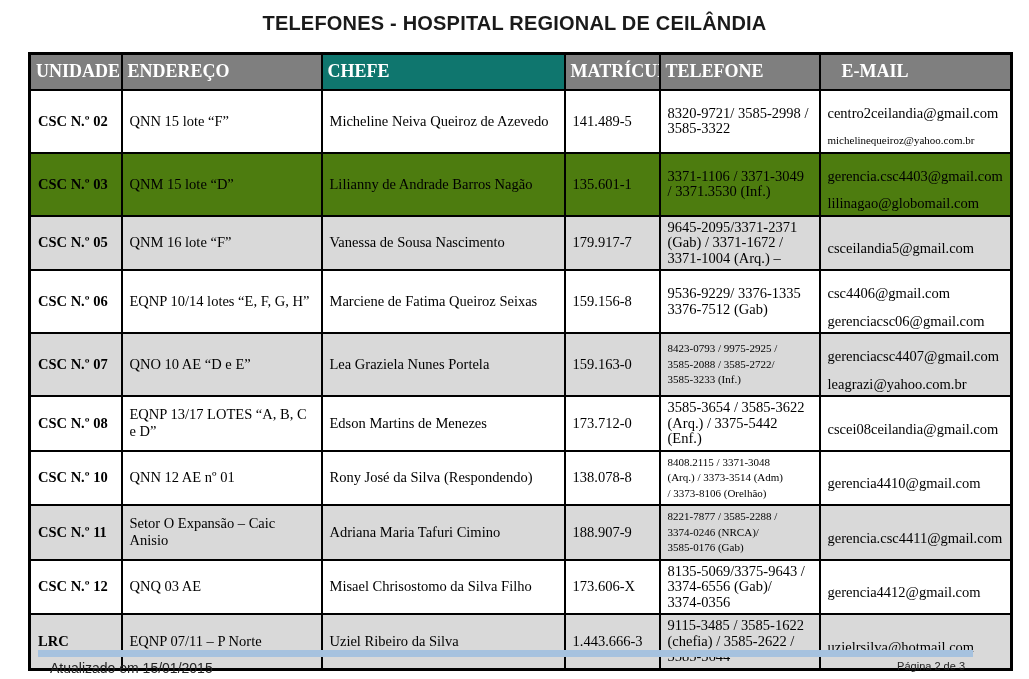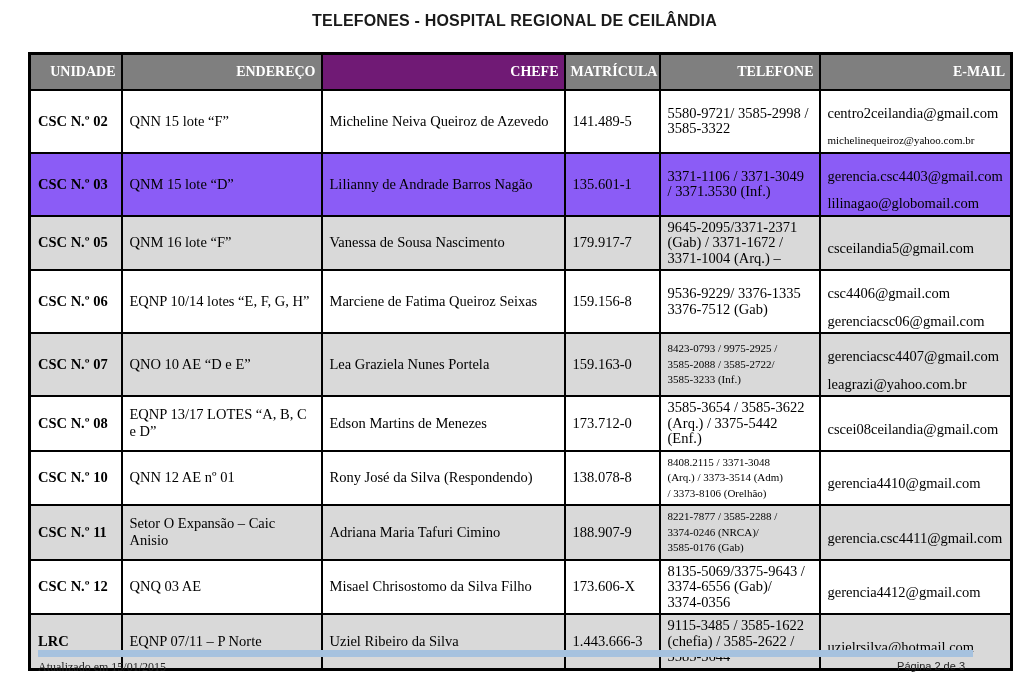--- a/index.html
+++ b/index.html
@@ -8,37 +8,37 @@
     background:#ffffff;
     font-family:"Liberation Serif", serif;
     position:relative;
     overflow:hidden;
     color:#000;
   }
   .page-title {
     position:absolute; top:12px; left:0; width:100%;
     text-align:center;
     font-family:"Liberation Sans", sans-serif;
-    font-weight:bold; font-size:16px; color:#1a1a1a;
+    font-weight:bold; font-size:20px; color:#1a1a1a;
     letter-spacing:0.2px;
   }
   table.phones {
     position:absolute; left:28px; top:52px; width:982px;
     border-collapse:collapse; table-layout:fixed;
     border:3px solid #000;
   }
   table.phones th, table.phones td {
     border:2px solid #000;
     vertical-align:middle;
     box-sizing:border-box;
     overflow:hidden;
   }
   table.phones th {
-    color:#fff; font-weight:bold; font-size:14px;
-    text-align:right; padding:2px 5px; height:36px;
+    color:#fff; font-weight:bold; font-size:18px;
+    text-align:left; padding:2px 5px; height:36px;
   }
   table.phones td {
     font-size:14.5px; padding:3px 7px;
   }
   td.c-unidade { font-weight:bold; font-size:15px; }
   td.c-telefone div { line-height:15.5px; white-space:nowrap; }
   td.c-email div { line-height:16.5px; white-space:nowrap;margin-top:11px; }
   .small-text { font-size:11px !important; }
   
   tbody tr:nth-child(1)  { height:31px; }
@@ -51,23 +51,23 @@
   tbody tr:nth-child(8)  { height:38px; }
   tbody tr:nth-child(9)  { height:48px; }
   tbody tr:nth-child(10) { height:51px; }
   tbody tr:nth-child(11) { height:54px; }
   tbody tr:nth-child(12) { height:56px; }
   .footer-bar {
     position:absolute; left:38px; top:650px;
     width:935px; height:7px;
   }
   .footer-left {
-    position:absolute; left:38px; top:660px;
-    font-family:Liberation Serif, serif;
-    font-size:12px; color:#222;
+    position:absolute; left:50px; top:660px;
+    font-family:Liberation Sans, sans-serif;
+    font-size:14px; color:#222;
   }
   .footer-right {
     position:absolute; right:64px; top:660px;
     font-family:"Liberation Sans", sans-serif;
     font-size:11px; color:#222;
   }
 </style>
 </head>
 <body>
 
@@ -79,42 +79,42 @@
     <col style="width:200px">
     <col style="width:243px">
     <col style="width:95px">
     <col style="width:160px">
     <col style="width:192px">
   </colgroup>
   <thead>
     <tr>
         <th style="background: rgb(127, 127, 127);">UNIDADE</th>
         <th style="background: rgb(127, 127, 127);">ENDEREÇO</th>
-        <th style="background: #701a75;">CHEFE</th>
+        <th style="background: #0f766e;">CHEFE</th>
         <th style="background: rgb(127, 127, 127);">MATRÍCULA</th>
         <th style="background: rgb(127, 127, 127);">TELEFONE</th>
         <th style="background: rgb(127, 127, 127); padding-left: 21px;">E-MAIL</th>
       </tr>
   </thead>
   <tbody>
       <tr>
         <td class="c-unidade">CSC N.º 02</td>
         <td class="c-endereco">QNN 15 lote “F”</td>
         <td class="c-chefe">Micheline Neiva Queiroz de Azevedo</td>
         <td class="c-matricula">141.489-5</td>
         <td class="c-telefone">
-          <div>5580-9721/ 3585-2998 /</div>
+          <div>8320-9721/ 3585-2998 /</div>
           <div>3585-3322</div>
         </td>
         <td class="c-email">
           <div>centro2ceilandia@gmail.com</div>
           <div class="small-text">michelinequeiroz@yahoo.com.br</div>
         </td>
       </tr>
-      <tr style="background: #8b5cf6;">
+      <tr style="background: #4d7c0f;">
         <td class="c-unidade">CSC N.º 03</td>
         <td class="c-endereco">QNM 15 lote “D”</td>
         <td class="c-chefe">Lilianny de Andrade Barros Nagão</td>
         <td class="c-matricula">135.601-1</td>
         <td class="c-telefone">
           <div>3371-1106 / 3371-3049</div>
           <div>/ 3371.3530 (Inf.)</div>
         </td>
         <td class="c-email">
           <div>gerencia.csc4403@gmail.com</div>

